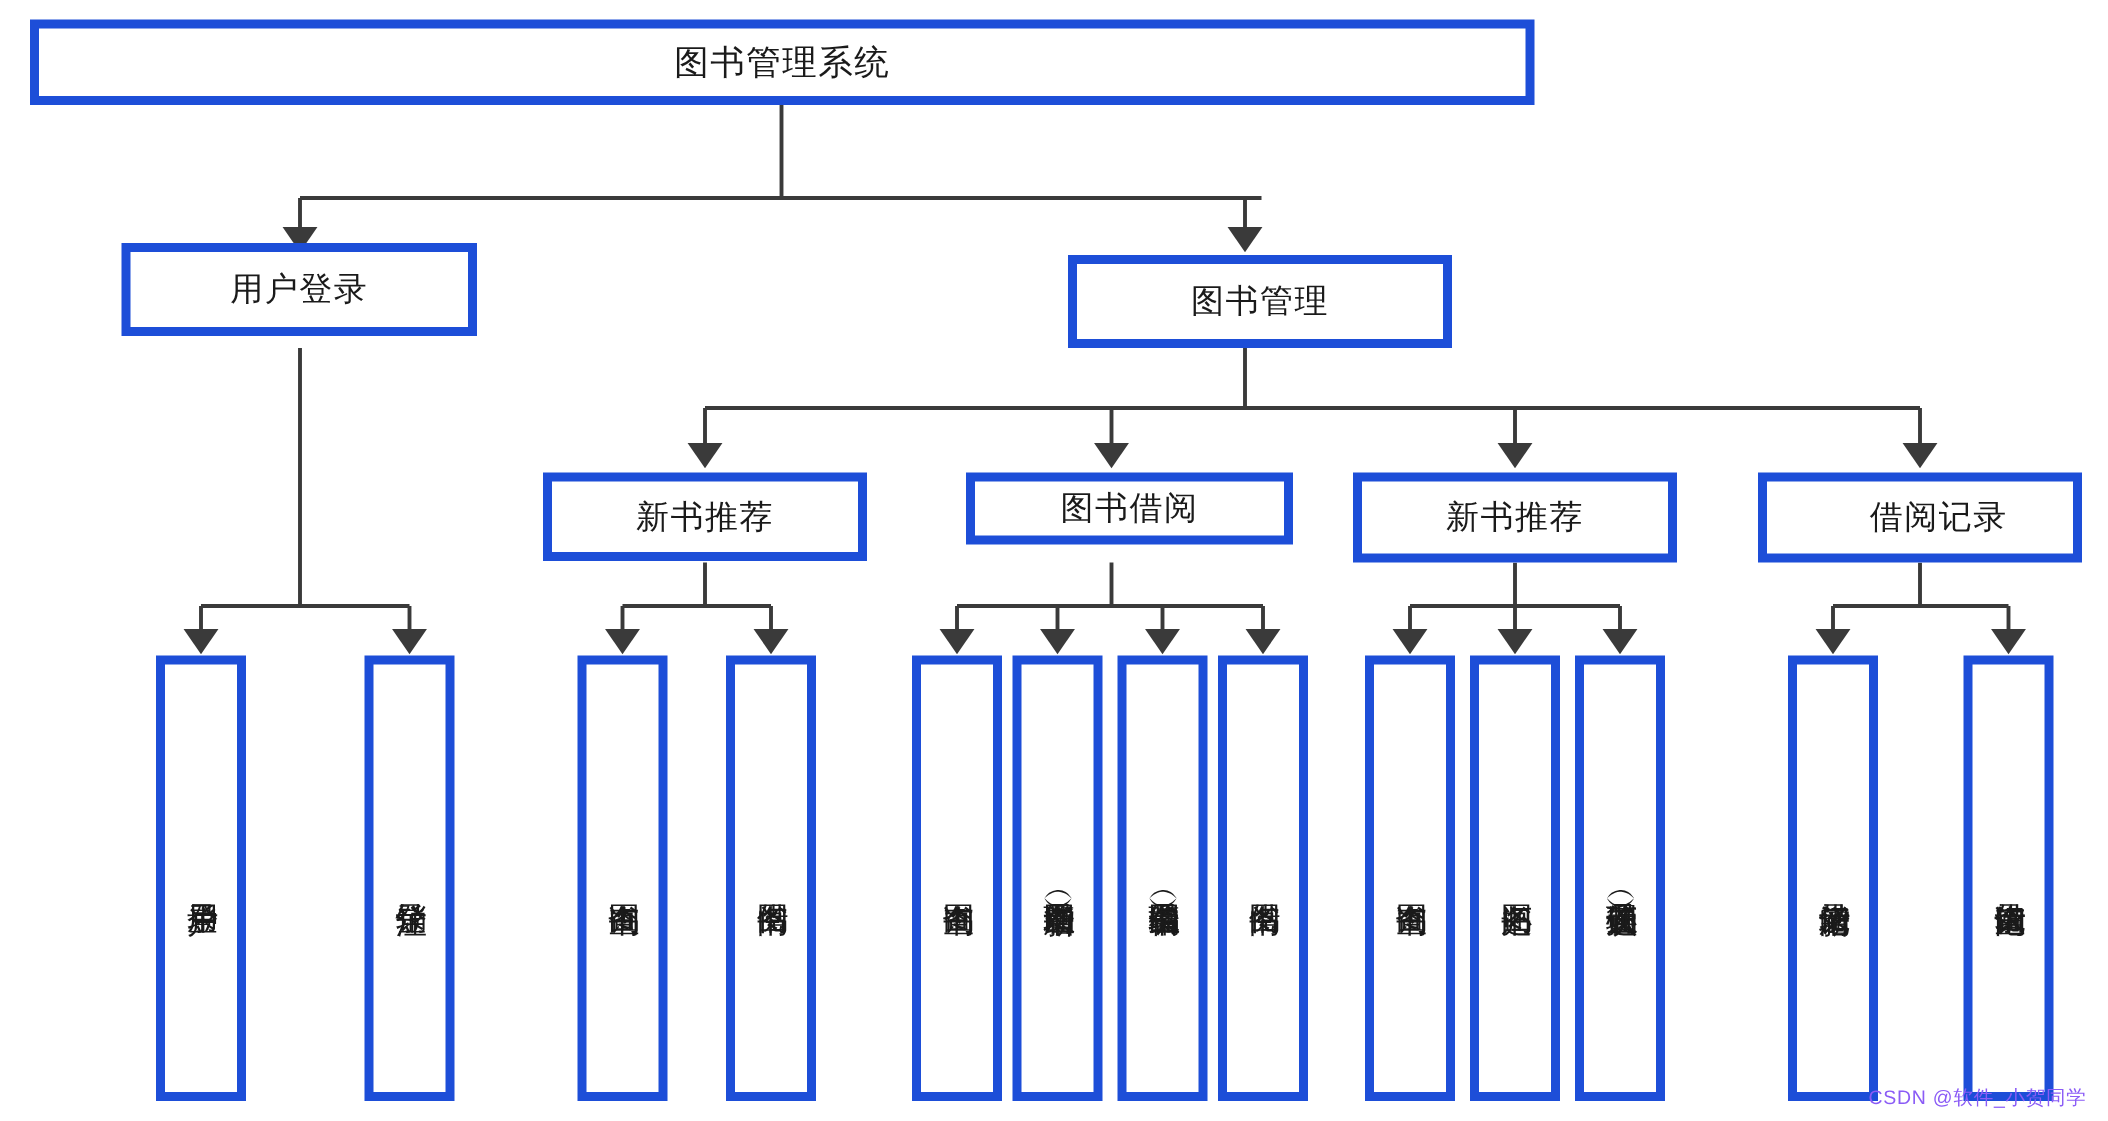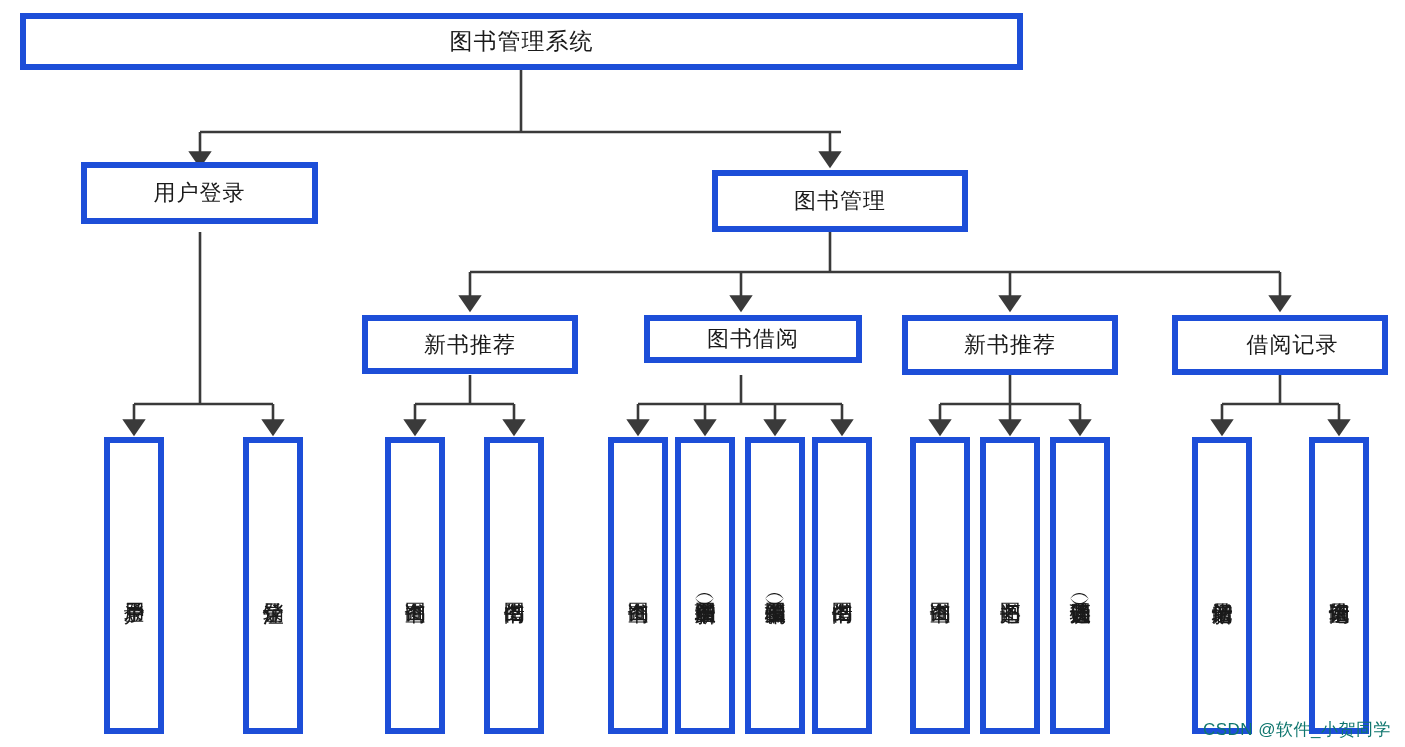--- a/index.html
+++ b/index.html
@@ -45,22 +45,22 @@
     white-space:normal;
   }
   #root-node{font-size:23px;}
   svg#edges{
     position:absolute;left:0;top:0;width:1405px;height:747px;
     pointer-events:none;
   }
   #watermark{
     position:absolute;
     right:14px;bottom:6px;
-    font-size:17px;
-    color:#0f766e;
+    font-size:13px;
+    color:#8b5cf6;
     letter-spacing:0.5px;
     white-space:nowrap;
     z-index:5;
   }
 </style>
 </head>
 <body>
 
 <div id="diagram">
 

